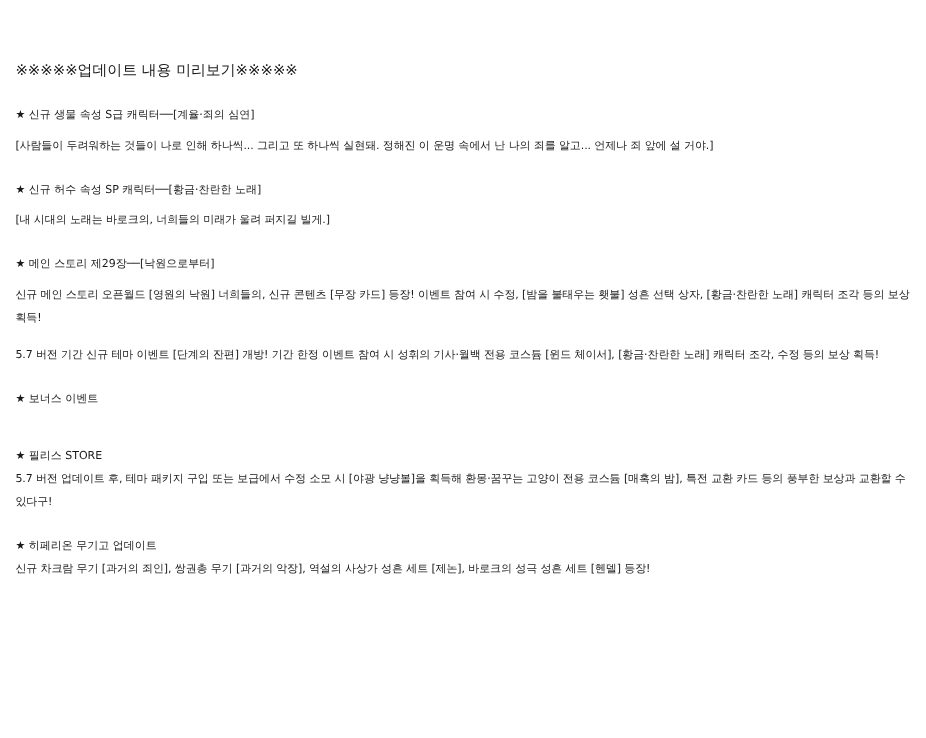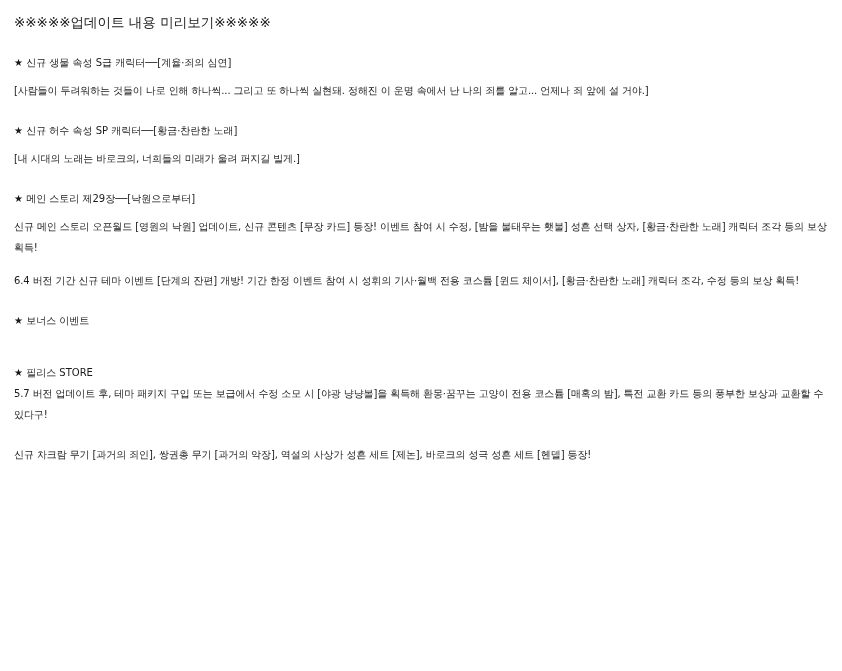--- a/index.html
+++ b/index.html
@@ -12,20 +12,21 @@
     height: 671px;
     font-family: "DejaVu Sans", "Liberation Sans", sans-serif;
     color: #1a1a1a;
     overflow: hidden;
   }
   .page {
     box-sizing: border-box;
     width: 842px;
     height: 585px;
     padding: 12px 14px 0 14px;
+    margin-top: 42px;
   }
   .line {
     font-size: 10px;
     line-height: 21px;
     white-space: pre-wrap;
     word-break: break-all;
     letter-spacing: -0.1px;
   }
   .header-line {
     font-size: 13.5px;
@@ -53,29 +54,30 @@
   <div class="line">[사람들이 두려워하는 것들이 나로 인해 하나씩... 그리고 또 하나씩 실현돼. 정해진 이 운명 속에서 난 나의 죄를 알고... 언제나 죄 앞에 설 거야.]</div>
 
   <div class="spacer-lg"></div>
   <div class="heading">★ 신규 허수 속성 SP 캐릭터──[황금·찬란한 노래]</div>
   <div class="spacer-sm"></div>
   <div class="line">[내 시대의 노래는 바로크의, 너희들의 미래가 울려 퍼지길 빌게.]</div>
 
   <div class="spacer-lg"></div>
   <div class="heading">★ 메인 스토리 제29장──[낙원으로부터]</div>
   <div class="spacer-sm"></div>
-  <div class="line">신규 메인 스토리 오픈월드 [영원의 낙원] 업데이트, 신규 콘텐츠 [무장 카드] 등장! 이벤트 참여 시 수정, [밤을 불태우는 횃불] 성흔 선택 상자, [황금·찬란한 노래] 캐릭터 조각 등의 보상 획득!</div>
+  <div class="line">신규 메인 스토리 오픈월드 [영원의 낙원] 너희들의, 신규 콘텐츠 [무장 카드] 등장! 이벤트 참여 시 수정, [밤을 불태우는 횃불] 성흔 선택 상자, [황금·찬란한 노래] 캐릭터 조각 등의 보상 획득!</div>
 
   <div class="spacer-md"></div>
-  <div class="line">6.4 버전 기간 신규 테마 이벤트 [단계의 잔편] 개방! 기간 한정 이벤트 참여 시 성휘의 기사·월백 전용 코스튬 [윈드 체이서], [황금·찬란한 노래] 캐릭터 조각, 수정 등의 보상 획득!</div>
+  <div class="line">5.7 버전 기간 신규 테마 이벤트 [단계의 잔편] 개방! 기간 한정 이벤트 참여 시 성휘의 기사·월백 전용 코스튬 [윈드 체이서], [황금·찬란한 노래] 캐릭터 조각, 수정 등의 보상 획득!</div>
 
   <div class="spacer-lg"></div>
   <div class="heading">★ 보너스 이벤트</div>
   <div class="spacer-md"></div>
 
   <div class="spacer-lg"></div>
   <div class="heading">★ 필리스 STORE</div>
   <div class="line">5.7 버전 업데이트 후, 테마 패키지 구입 또는 보급에서 수정 소모 시 [야광 냥냥볼]을 획득해 환몽·꿈꾸는 고양이 전용 코스튬 [매혹의 밤], 특전 교환 카드 등의 풍부한 보상과 교환할 수 있다구!</div>
 
   <div class="spacer-lg"></div>
+  <div class="heading">★ 히페리온 무기고 업데이트</div>
   <div class="line">신규 차크람 무기 [과거의 죄인], 쌍권총 무기 [과거의 악장], 역설의 사상가 성흔 세트 [제논], 바로크의 성극 성흔 세트 [헨델] 등장!</div>
 
 </div>
 
 </body></html>

